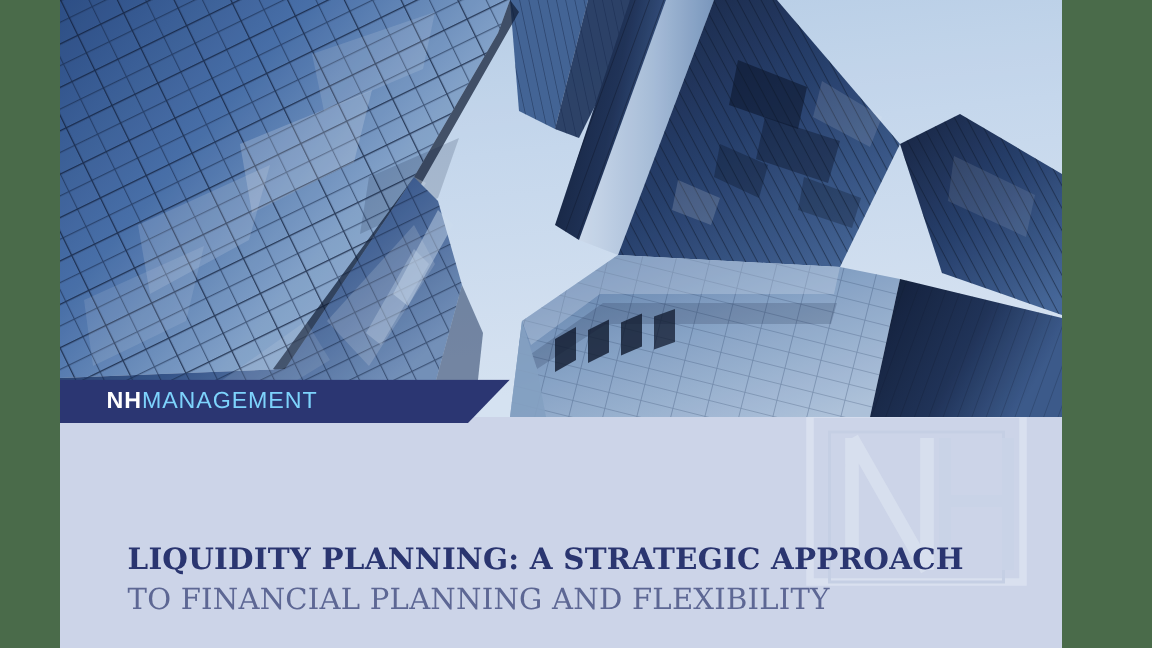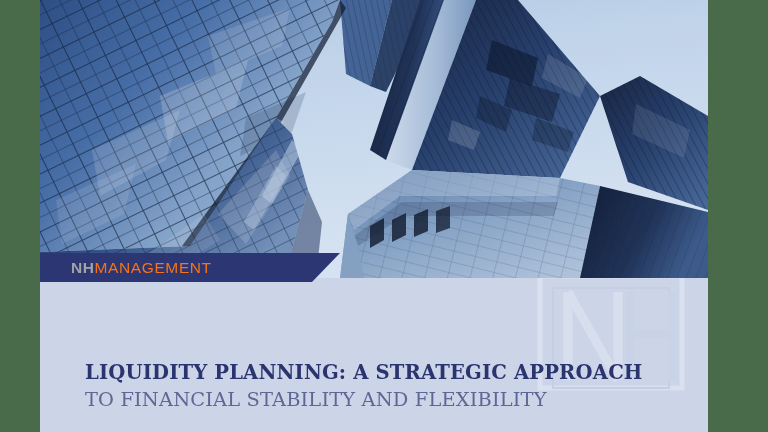--- a/index.html
+++ b/index.html
@@ -49,22 +49,22 @@
     z-index:6;
   }
   #logo-text{
     margin-left:31px;
     font-family:"Liberation Sans", sans-serif;
     font-size:15.5px;
     letter-spacing:.6px;
     line-height:1;
     white-space:nowrap;
   }
-  #logo-text .nh{ color:#a3a3a3; font-weight:700; }
-  #logo-text .mgmt{ color:#f97316; font-weight:400; }
+  #logo-text .nh{ color:#ffffff; font-weight:700; }
+  #logo-text .mgmt{ color:#7dd3fc; font-weight:400; }
 
   
   #content-panel{
     position:absolute;
     left:0; top:278px;
     width:668px; height:154px;
     background:#ccd4e8;
     overflow:hidden;
   }
 
@@ -257,19 +257,19 @@
           <rect x="31" y="16" width="116" height="100" fill="none" stroke="#c5cfe4" stroke-width="2"></rect>
 
           <path d="M46 20 V108 M46 20 L96 108 M96 20 V108" fill="none" stroke="#d7dfee" stroke-width="9" stroke-linecap="butt"></path>
 
           <path d="M108 20 V108 M150 20 V108 M108 62 H150" fill="none" stroke="#c9d3e7" stroke-width="8"></path>
         </svg>
       </div>
 
       <div id="title-block">
         <div id="title-main">LIQUIDITY PLANNING: A STRATEGIC APPROACH</div>
-        <div id="title-sub">TO FINANCIAL STABILITY AND FLEXIBILITY</div>
+        <div id="title-sub">TO FINANCIAL PLANNING AND FLEXIBILITY</div>
       </div>
 
     </div>
 
   </div>
 </div>
 
 </body></html>

